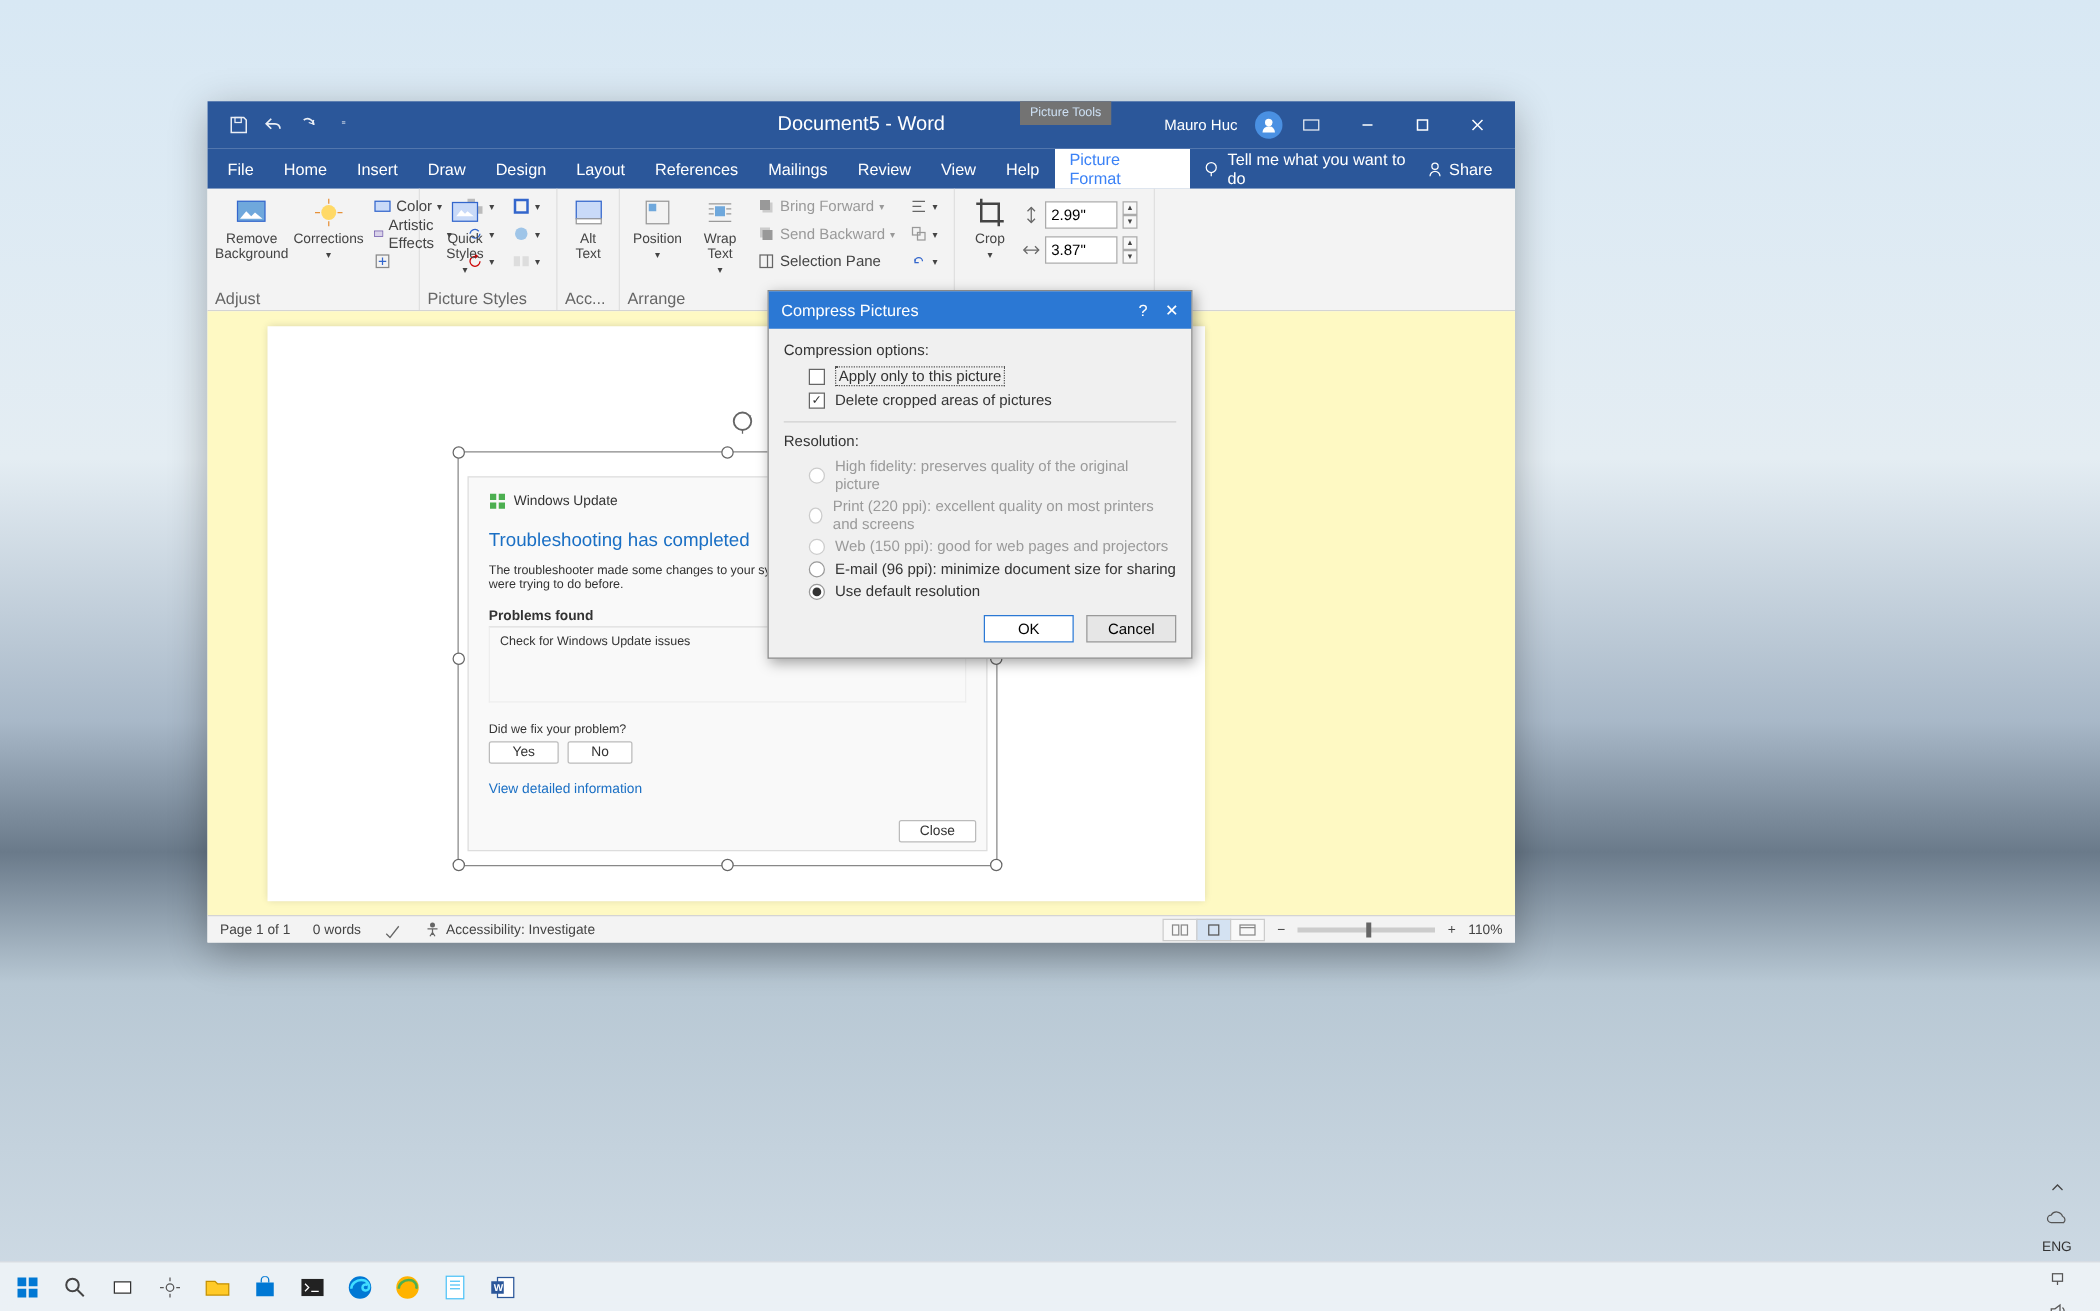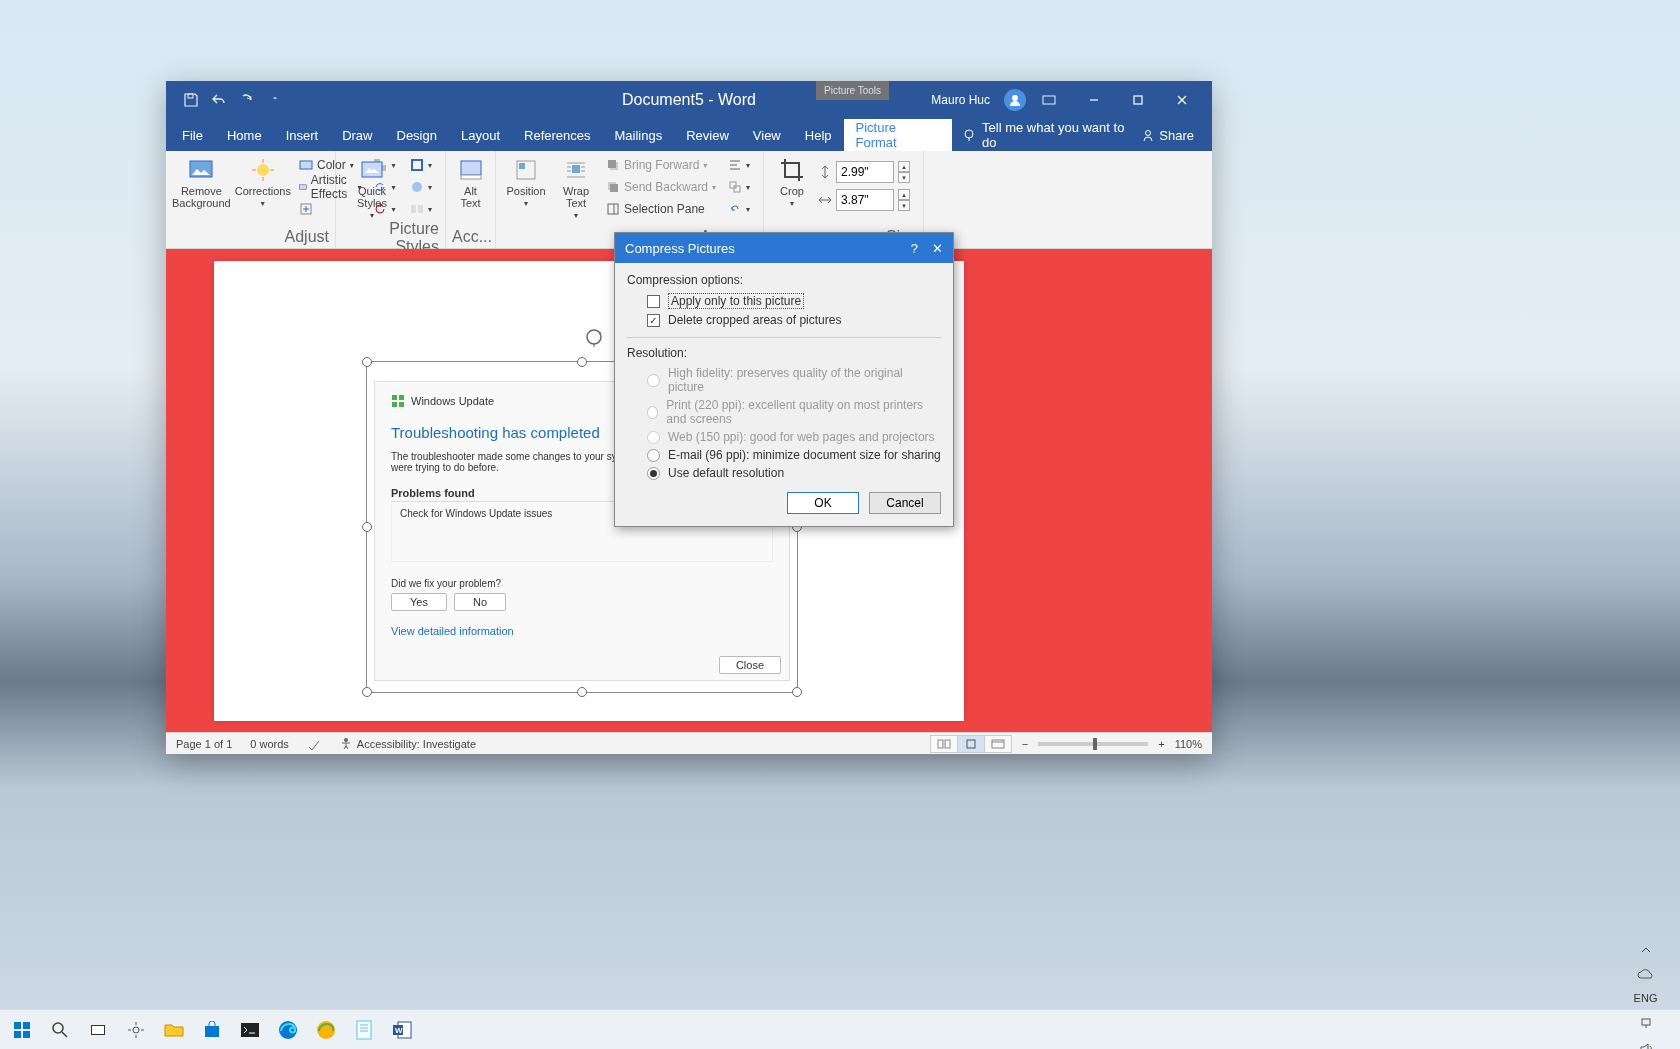--- a/index.html
+++ b/index.html
@@ -14,33 +14,33 @@
 .win-controls { display:flex; gap:0; }
 .win-ctrl { width:44px; height:38px; display:flex; align-items:center; justify-content:center; }
 .tabs-row { height:32px; background:#2b579a; display:flex; align-items:center; color:#fff; font-size:13px; padding:0 4px; }
 .tab { padding:0 12px; height:32px; display:flex; align-items:center; cursor:pointer; }
 .tab.active { background:#fff; color:#3b82f6; }
 .tell-me { display:flex; align-items:center; gap:6px; margin-left:10px; }
 .share-btn { margin-left:auto; display:flex; align-items:center; gap:4px; padding-right:14px;text-align:right; }
 .ribbon { height:98px; background:#f3f3f3; border-bottom:1px solid #d4d4d4; display:flex; font-size:11px; color:#444; }
 .ribbon-group { display:flex; flex-direction:column; border-right:1px solid #e0e0e0; padding:2px 6px 0; }
 .rg-body { flex:1; display:flex; align-items:flex-start; gap:4px; padding-top:2px; }
-.rg-label { text-align:right; font-size:16px; color:#666; padding-bottom:2px; position:relative;}
+.rg-label { text-align:left; font-size:13px; color:#666; padding-bottom:2px; position:relative;}
 .big-btn { display:flex; flex-direction:column; align-items:center; justify-content:center; width:60px; text-align:center; gap:2px; padding-top:2px;}
 .big-icon { width:26px; height:26px; }
 .stack { display:flex; flex-direction:column; gap:2px; font-size:12px; }
 .stack-row { display:flex; align-items:center; gap:4px; height:20px; padding:0 4px;}
 .mini-icon { width:14px; height:14px; }
 .size-inputs { display:flex; flex-direction:column; gap:6px; padding-top:6px;}
 .size-row { display:flex; align-items:center; gap:4px; }
 .size-input { width:58px; height:22px; border:1px solid #ababab; background:#fff; font-size:12px; padding:0 4px; }
 .spinner { width:12px; display:flex; flex-direction:column; }
 .spin-btn { height:11px; border:1px solid #ababab; background:#f8f8f8; font-size:7px; text-align:center; line-height:9px;}
 .collapse-caret { position:absolute; right:6px; bottom:40px; width:14px; height:14px; color:#666; }
-.doc-area { flex:1; background:#ef4444; position:relative; overflow:hidden; }
+.doc-area { flex:1; background:#fef9c3; position:relative; overflow:hidden; }
 .page { position:absolute; left:48px; top:12px; width:750px; height:460px; background:#fff; box-shadow:0 0 6px rgba(0,0,0,.15); }
 .rotate-handle { position:absolute; left:370px; top:66px; width:20px; height:20px; }
 .sel-box { position:absolute; left:152px; top:100px; width:432px; height:332px; border:1px solid #888; }
 .handle { position:absolute; width:10px; height:10px; background:#fff; border:1px solid #666; border-radius:50%; }
 .troubleshooter { position:absolute; left:160px; top:120px; width:416px; height:300px; background:#f9f9f9; border:1px solid #ddd; font-size:11px; color:#333; padding:12px 16px; }
 .troubleshooter h3 { color:#1a6fc4; font-weight:400; font-size:15px; margin:16px 0 10px; }
 .troubleshooter .section { font-weight:600; font-size:11px; margin-top:14px; border-bottom:1px solid #ddd; padding-bottom:2px;}
 .ts-btn { display:inline-block; border:1px solid #bbb; background:#fff; padding:2px 18px; margin:4px 4px 0 0; font-size:11px; border-radius:2px;}
 .ts-link { color:#1a6fc4; margin-top:14px; display:block; }
 .close-btn { position:absolute; right:8px; bottom:6px; border:1px solid #bbb; background:#fff; padding:2px 16px; font-size:11px; border-radius:2px;}

